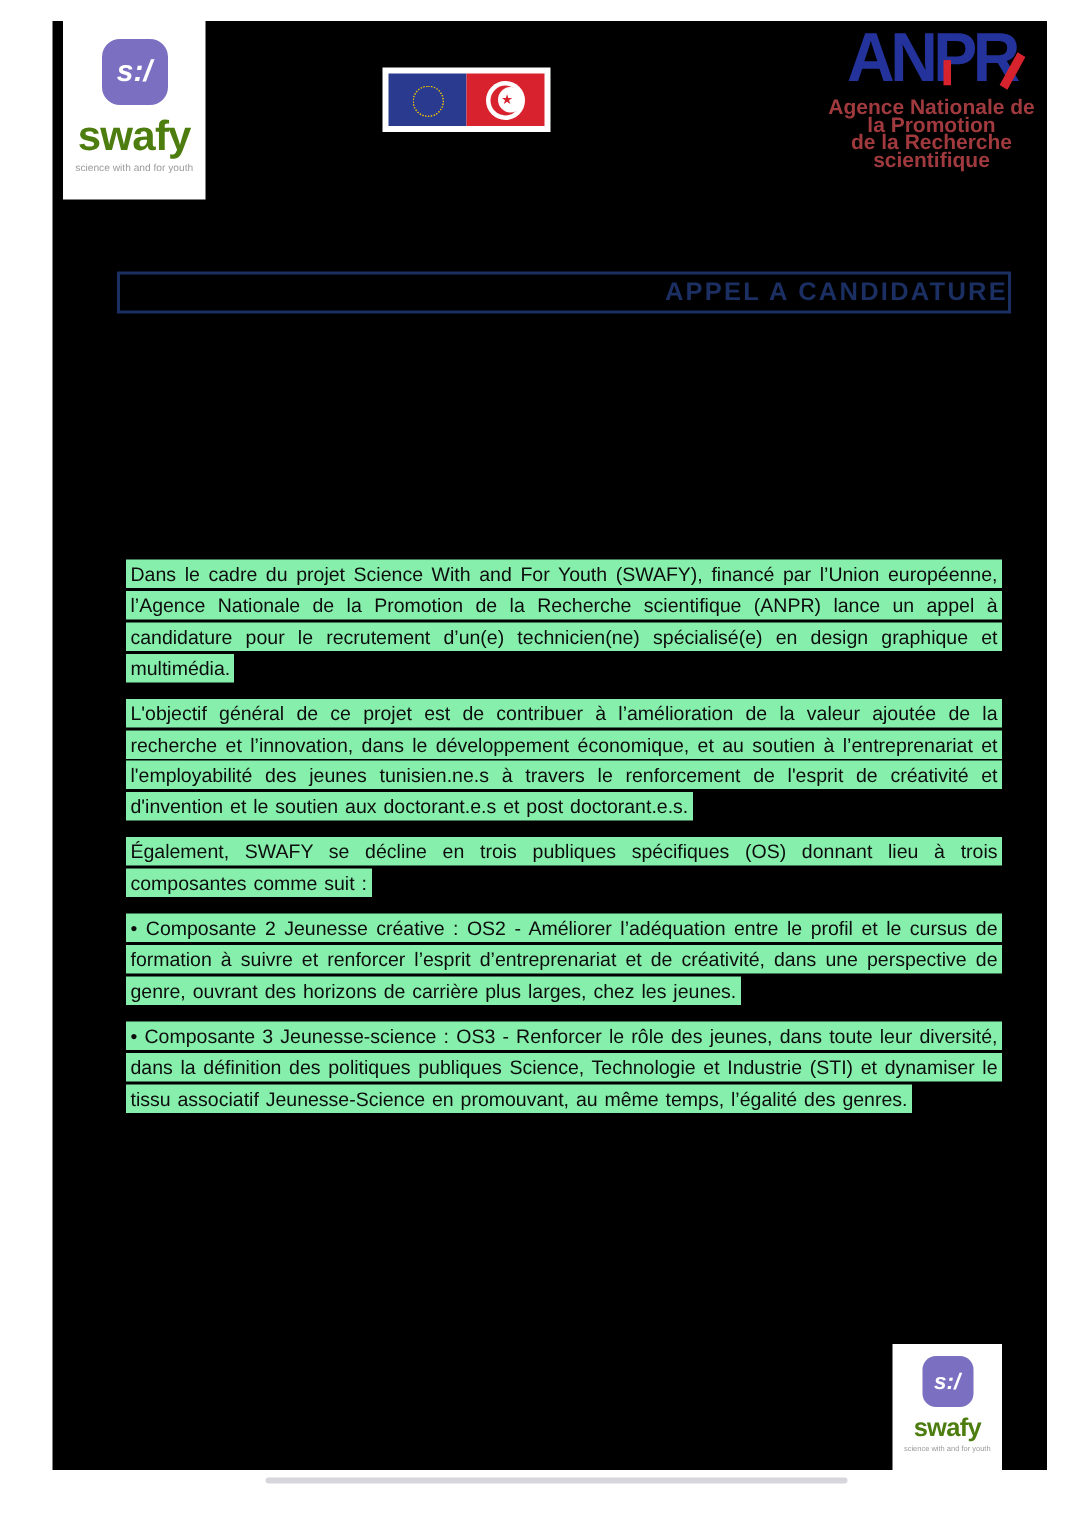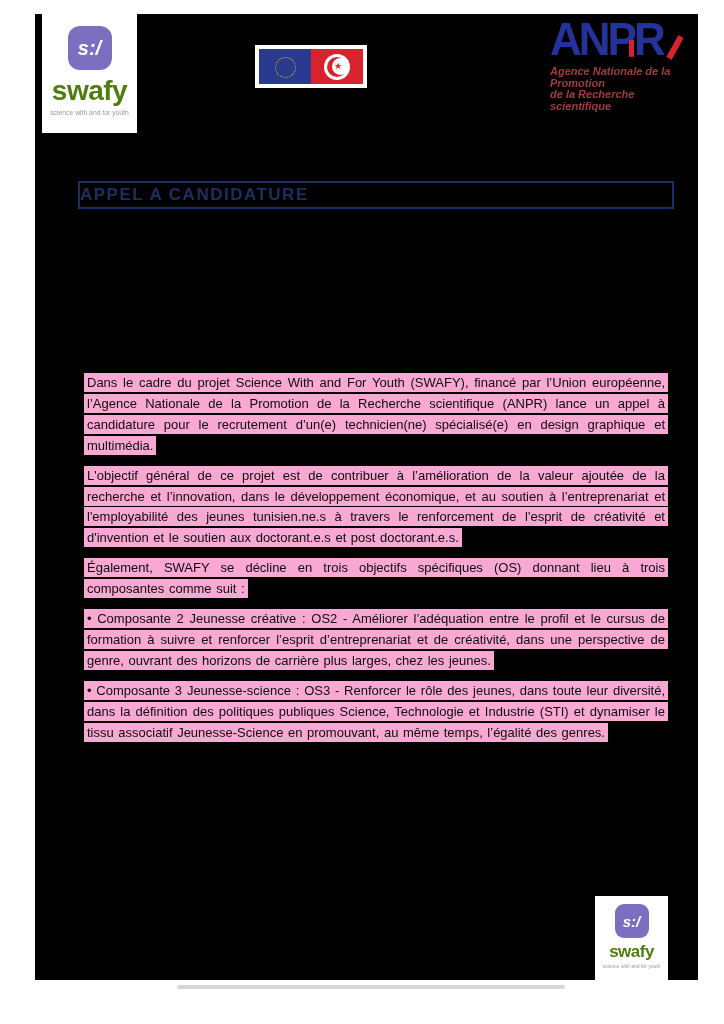--- a/index.html
+++ b/index.html
@@ -33,37 +33,37 @@
   .flag-eu{left:4px;background:#2a3b8f;}
   .eu-stars{position:absolute;left:16px;top:8px;width:19px;height:19px;border-radius:50%;
     border:1.6px dotted #f2c500;}
   .flag-tn{left:56px;background:#d8232e;}
   .tn-disc{position:absolute;left:13px;top:4.5px;width:26px;height:26px;border-radius:50%;background:#fff;}
   .tn-crescent{position:absolute;left:3px;top:3px;width:20px;height:20px;border-radius:50%;background:#d8232e;}
   .tn-crescent::after{content:"";position:absolute;left:5px;top:1.5px;width:17px;height:17px;border-radius:50%;background:#fff;}
   .tn-star{position:absolute;left:10px;top:6px;color:#d8232e;font-size:9px;line-height:12px;}
 
   
-  .anpr{position:absolute;left:550px;top:16px;width:142px;}
+  .anpr{position:absolute;left:550px;top:16px;width:142px;text-align:center;}
   .anpr-word{position:relative;font-size:44px;font-weight:900;color:#24339b;
     letter-spacing:-3px;line-height:46px;transform:scaleY(1.05);}
   .anpr-red-1{position:absolute;width:5px;height:16px;background:#d6232e;left:79px;top:24px;}
   .anpr-red-2{position:absolute;width:6px;height:24px;background:#d6232e;right:14px;bottom:3px;transform:rotate(30deg);}
-  .anpr-tag{font-size:11px;font-weight:bold;color:#a03a3e;line-height:11.5px;margin-top:4px;font-style:italic;}
+  .anpr-tag{font-size:14px;font-weight:bold;color:#a03a3e;line-height:11.5px;margin-top:4px;}
 
   
   .title-box{position:absolute;left:78px;top:181px;width:592px;height:24px;
-    border:2px solid #1b2f63;display:flex;align-items:center;justify-content:flex-start;}
+    border:2px solid #1b2f63;display:flex;align-items:center;justify-content:flex-end;}
   .title-box span{color:#1b2f63;font-weight:bold;font-size:17px;letter-spacing:1.5px;}
 
   
   .body-text{position:absolute;left:84px;top:373px;width:584px;
     font-size:13px;line-height:20.9px;word-spacing:1px;color:#0d0d0d;}
   .para{margin:0 0 9px 0;text-align:justify;}
-  .hl{background:#f9a8d4;padding:2px 3px;
+  .hl{background:#86efac;padding:2px 3px;
     -webkit-box-decoration-break:clone;box-decoration-break:clone;}
 
   
   .footer-smudge{position:absolute;left:177px;top:985px;width:388px;height:4px;
     background:rgba(70,70,95,0.22);border-radius:2px;}
 </style>
 </head>
 <body>
 
 <div class="paper">
@@ -102,21 +102,21 @@
     </div>
   </div>
 
   <div class="title-box">
     <span>APPEL A CANDIDATURE</span>
   </div>
 
   <div class="body-text">
     <p class="para"><span class="hl">Dans le cadre du projet Science With and For Youth (SWAFY), financé par l’Union européenne, l’Agence Nationale de la Promotion de la Recherche scientifique (ANPR) lance un appel à candidature pour le recrutement d’un(e) technicien(ne) spécialisé(e) en design graphique et multimédia.</span></p>
     <p class="para"><span class="hl">L'objectif général de ce projet est de contribuer à l’amélioration de la valeur ajoutée de la recherche et l’innovation, dans le développement économique, et au soutien à l’entreprenariat et l'employabilité des jeunes tunisien.ne.s à travers le renforcement de l'esprit de créativité et d'invention et le soutien aux doctorant.e.s et post doctorant.e.s.</span></p>
-    <p class="para"><span class="hl">Également, SWAFY se décline en trois objectifs spécifiques (OS) donnant lieu à trois composantes comme suit :</span></p>
+    <p class="para"><span class="hl">Également, SWAFY se décline en trois publiques spécifiques (OS) donnant lieu à trois composantes comme suit :</span></p>
     <p class="para"><span class="hl">• Composante 2 Jeunesse créative : OS2 - Améliorer l’adéquation entre le profil et le cursus de formation à suivre et renforcer l’esprit d’entreprenariat et de créativité, dans une perspective de genre, ouvrant des horizons de carrière plus larges, chez les jeunes.</span></p>
     <p class="para"><span class="hl">• Composante 3 Jeunesse-science : OS3 - Renforcer le rôle des jeunes, dans toute leur diversité, dans la définition des politiques publiques Science, Technologie et Industrie (STI) et dynamiser le tissu associatif Jeunesse-Science en promouvant, au même temps, l’égalité des genres.</span></p>
   </div>
 
   <div class="swafy-block swafy-br">
     <div class="swafy-icon">
       <span>s:/</span>
     </div>
     <div class="swafy-word">swafy</div>
     <div class="swafy-tag">science with and for youth</div>

